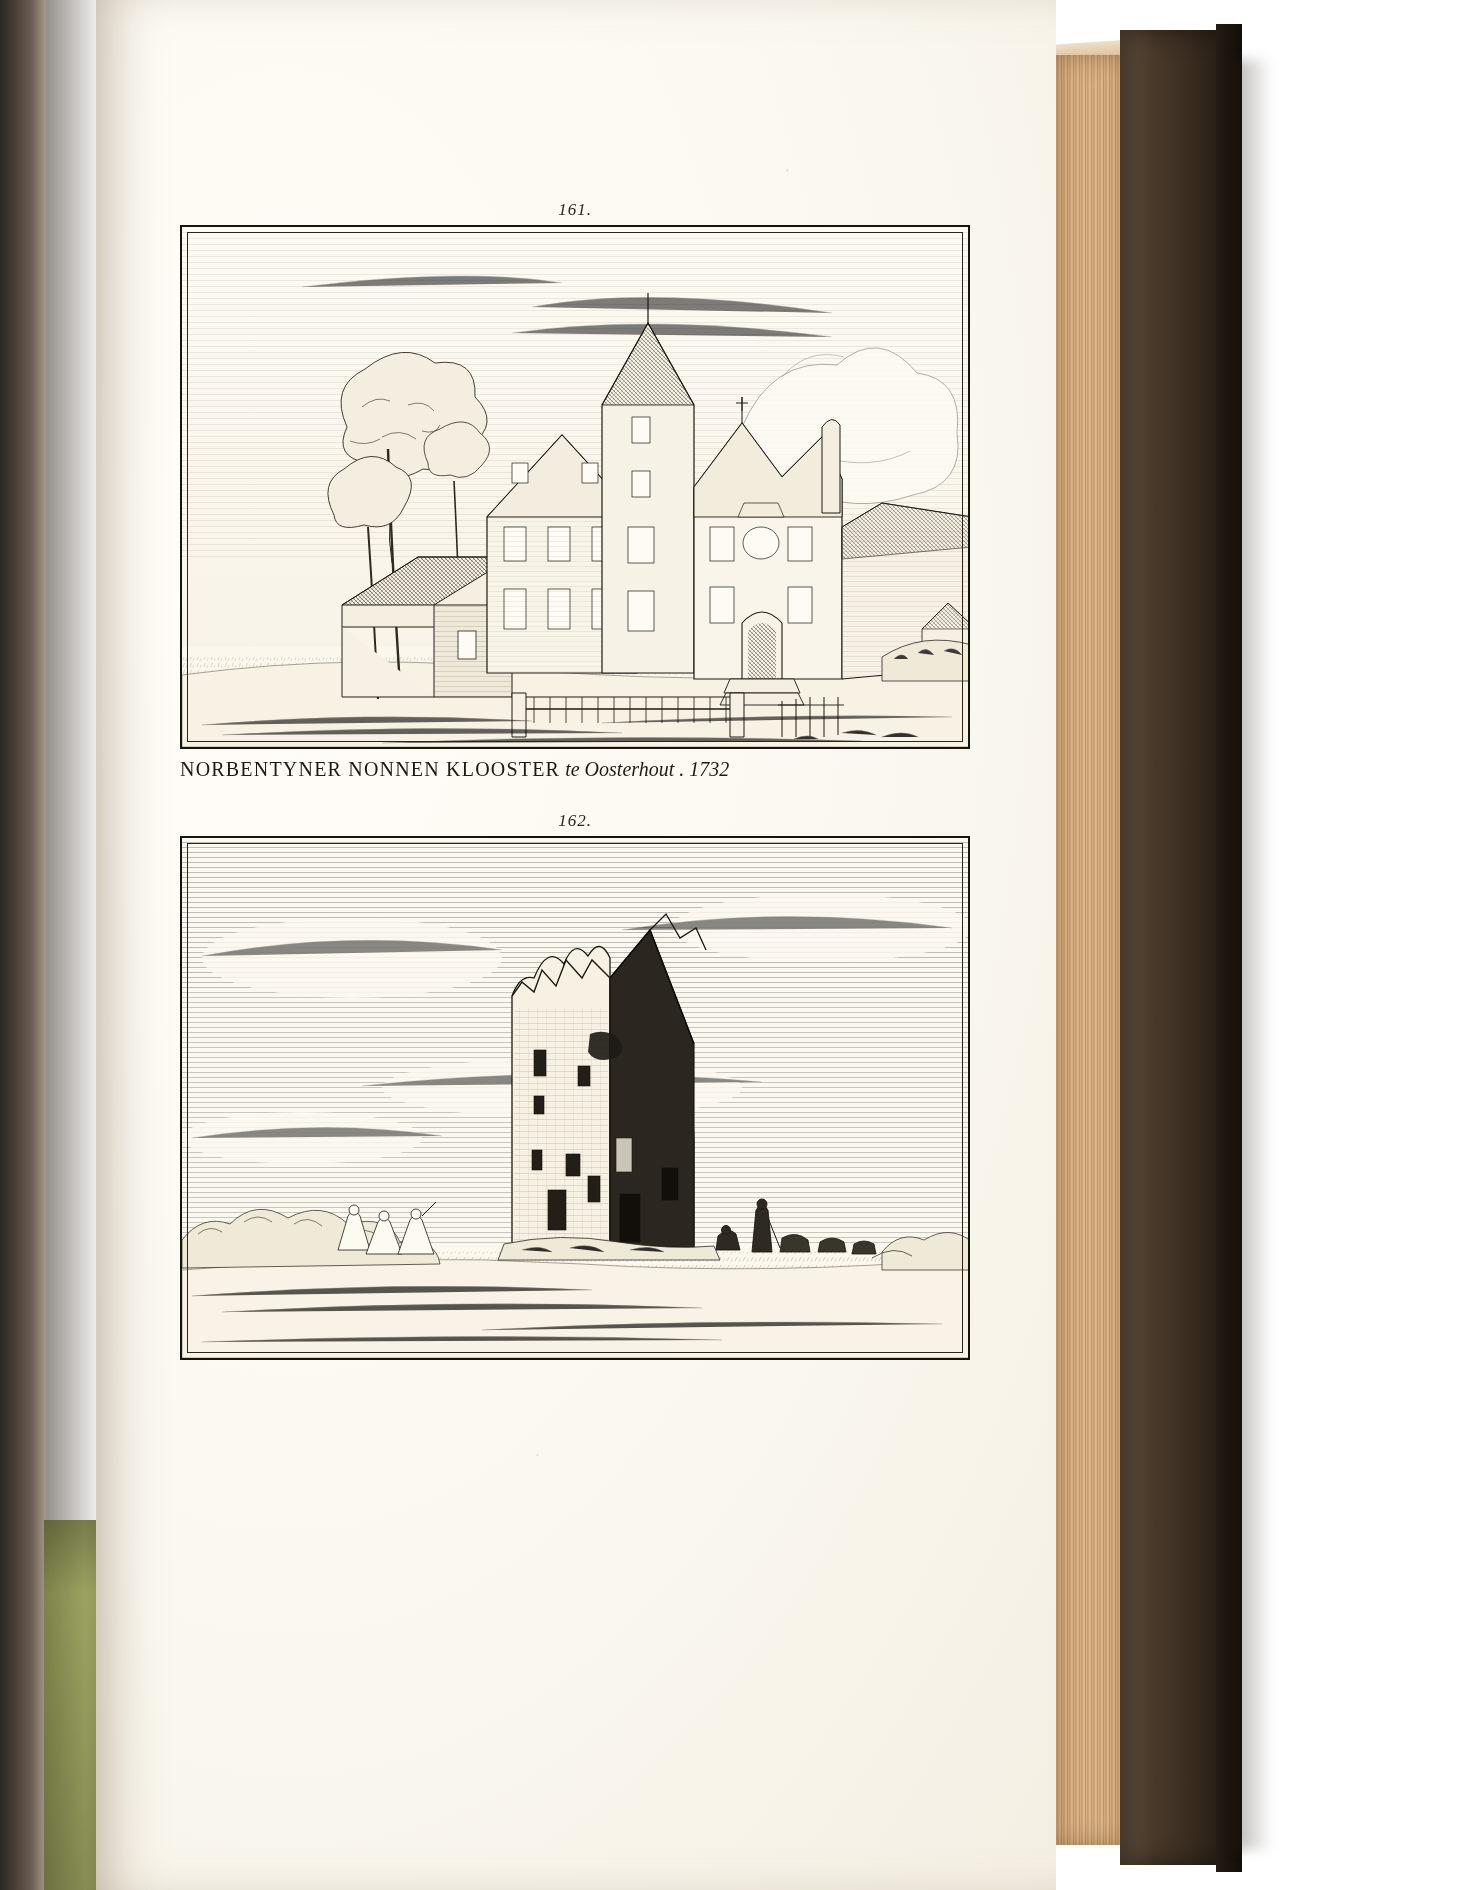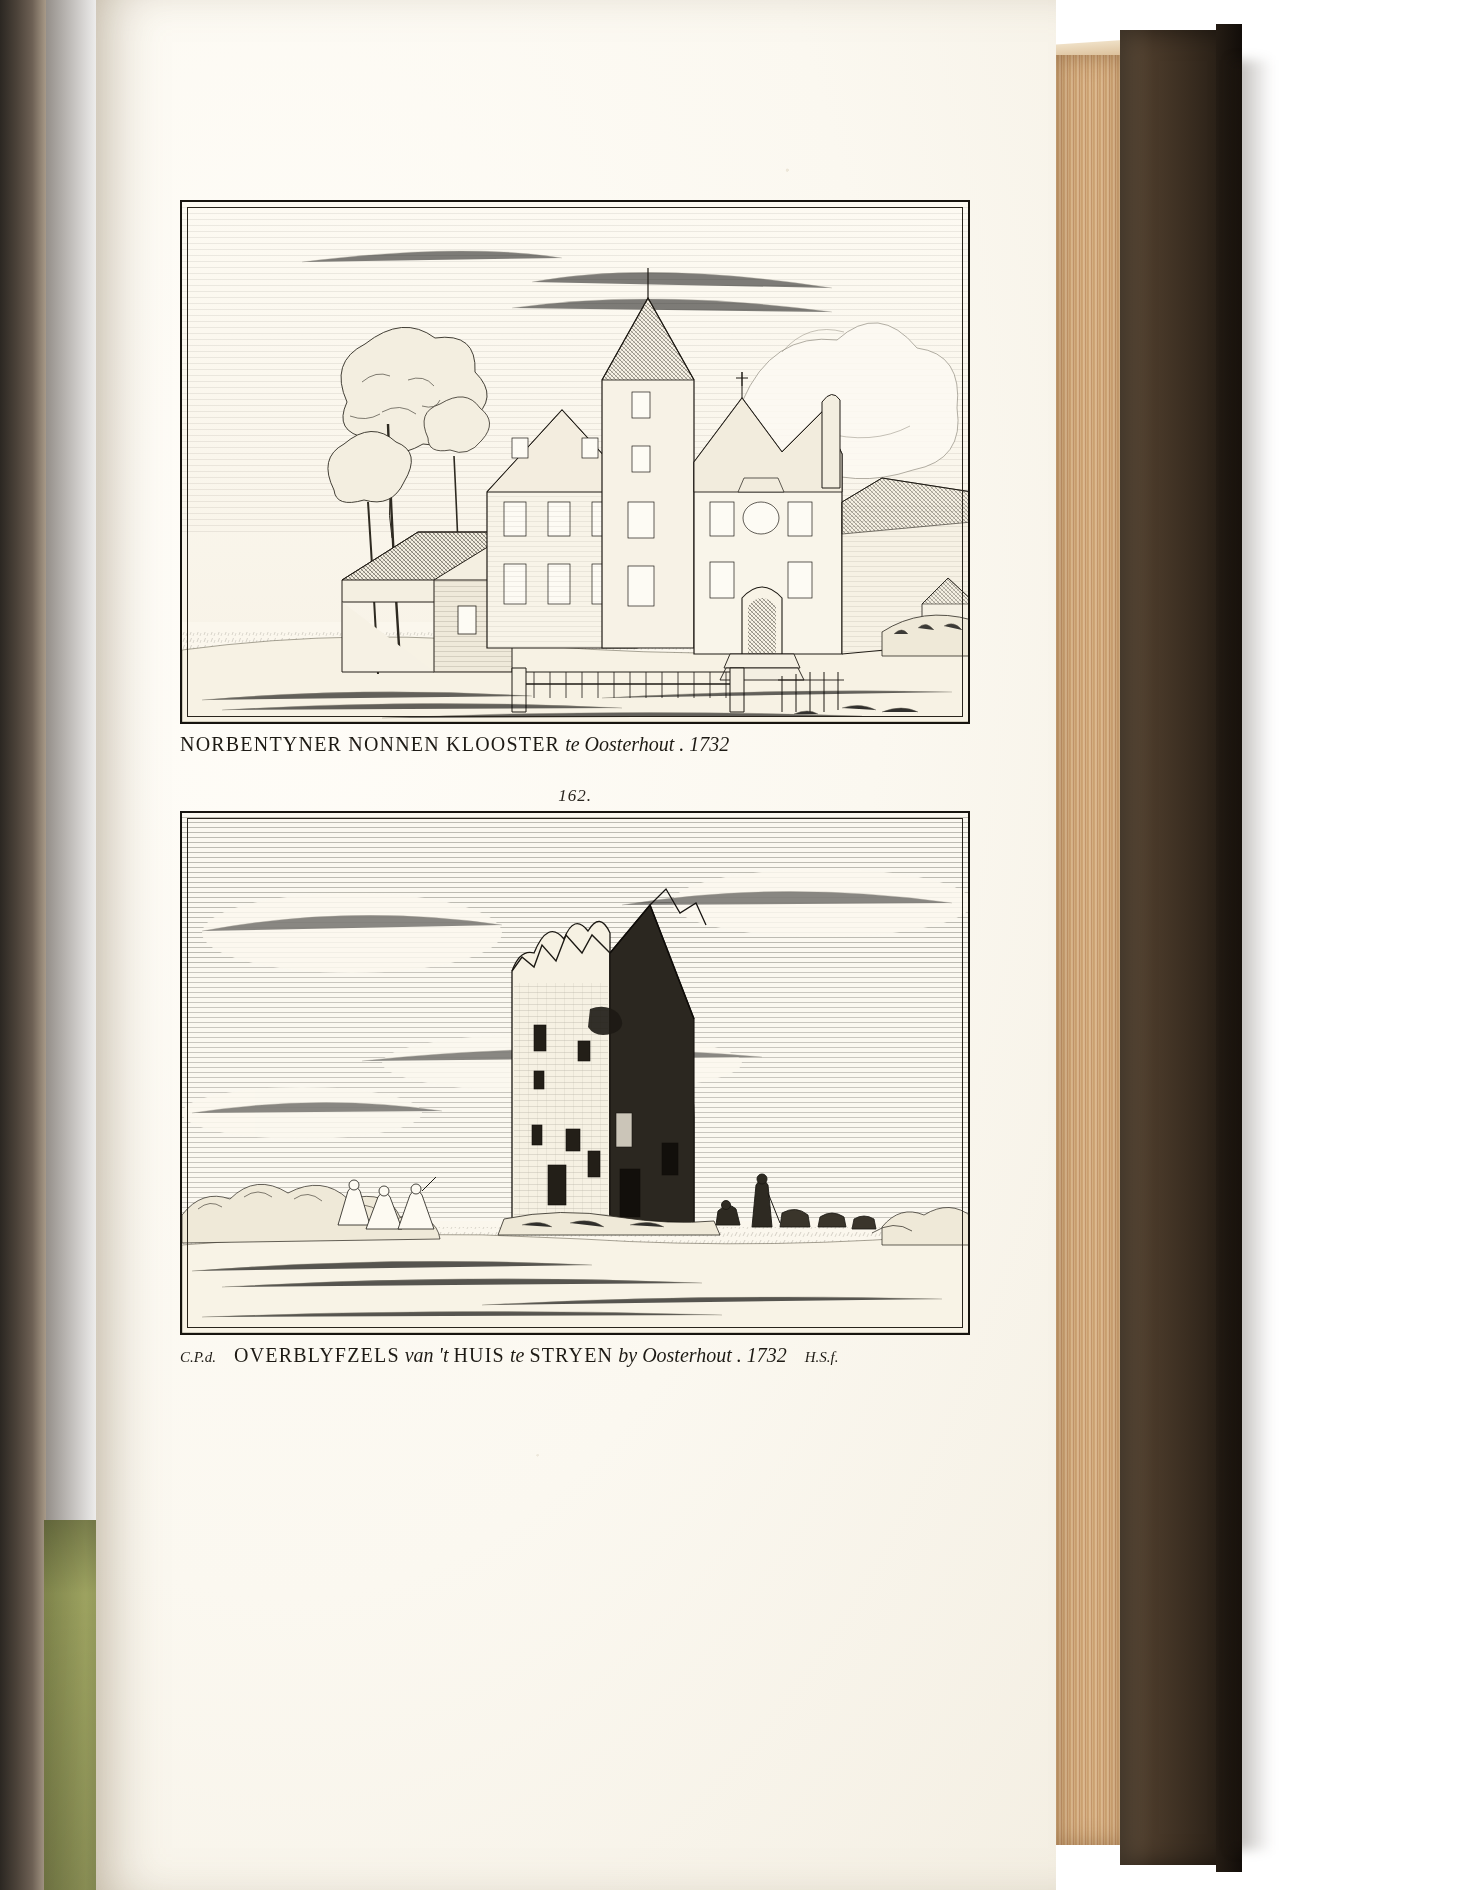--- a/index.html
+++ b/index.html
@@ -196,20 +196,21 @@
   <div class="left-board"></div>
   <div class="left-gutter-shadow"></div>
   <div class="ribbon"></div>
 
   <div class="page">
     <div class="page-speckle"></div>
 
     <div class="plate-wrap">
 
       <div>
+        <div class="plate-number">161.</div>
 
         <div class="engraving" style="height:520px;">
           <div class="inner-frame"></div>
           <svg viewBox="0 0 790 520" width="790" height="520" aria-hidden="true">
             <defs>
               <linearGradient id="sky1" x1="0" y1="0" x2="0" y2="1">
                 <stop offset="0%" stop-color="#fdfaf2"></stop>
                 <stop offset="100%" stop-color="#f7f2e6"></stop>
               </linearGradient>
               <pattern id="hatchSky" width="6" height="6" patternUnits="userSpaceOnUse">
@@ -487,23 +488,20 @@
                 <path d="M672 406 q10 -6 20 0 l2 10 h-24z"></path>
               </g>
 
               <g stroke="#4a4536" stroke-width="0.45" opacity="0.65">
                 <path d="M10 458 q200 -16 400 -6 M40 474 q240 -14 480 -4 M300 492 q220 -12 460 -6 M20 504 q260 -10 520 -2"></path>
               </g>
             </g>
           </svg>
         </div>
 
-        <div class="caption">
-          <span class="sig-left">C.P.d.</span><span class="smallcaps">OVERBLYFZELS</span><span class="ital"> van 't </span><span class="smallcaps">HUIS</span><span class="ital"> te </span><span class="smallcaps">STRYEN</span><span class="ital"> by Oosterhout .</span><span class="ital"> 1732</span><span class="sig-right">H.S.f.</span>
-        </div>
       </div>
 
     </div>
   </div>
 
   <div class="fore-edge-top"></div>
   <div class="fore-edge"></div>
   <div class="cover-right"></div>
   <div class="cover-right-edge"></div>
   <div class="outer-right-white"></div>

